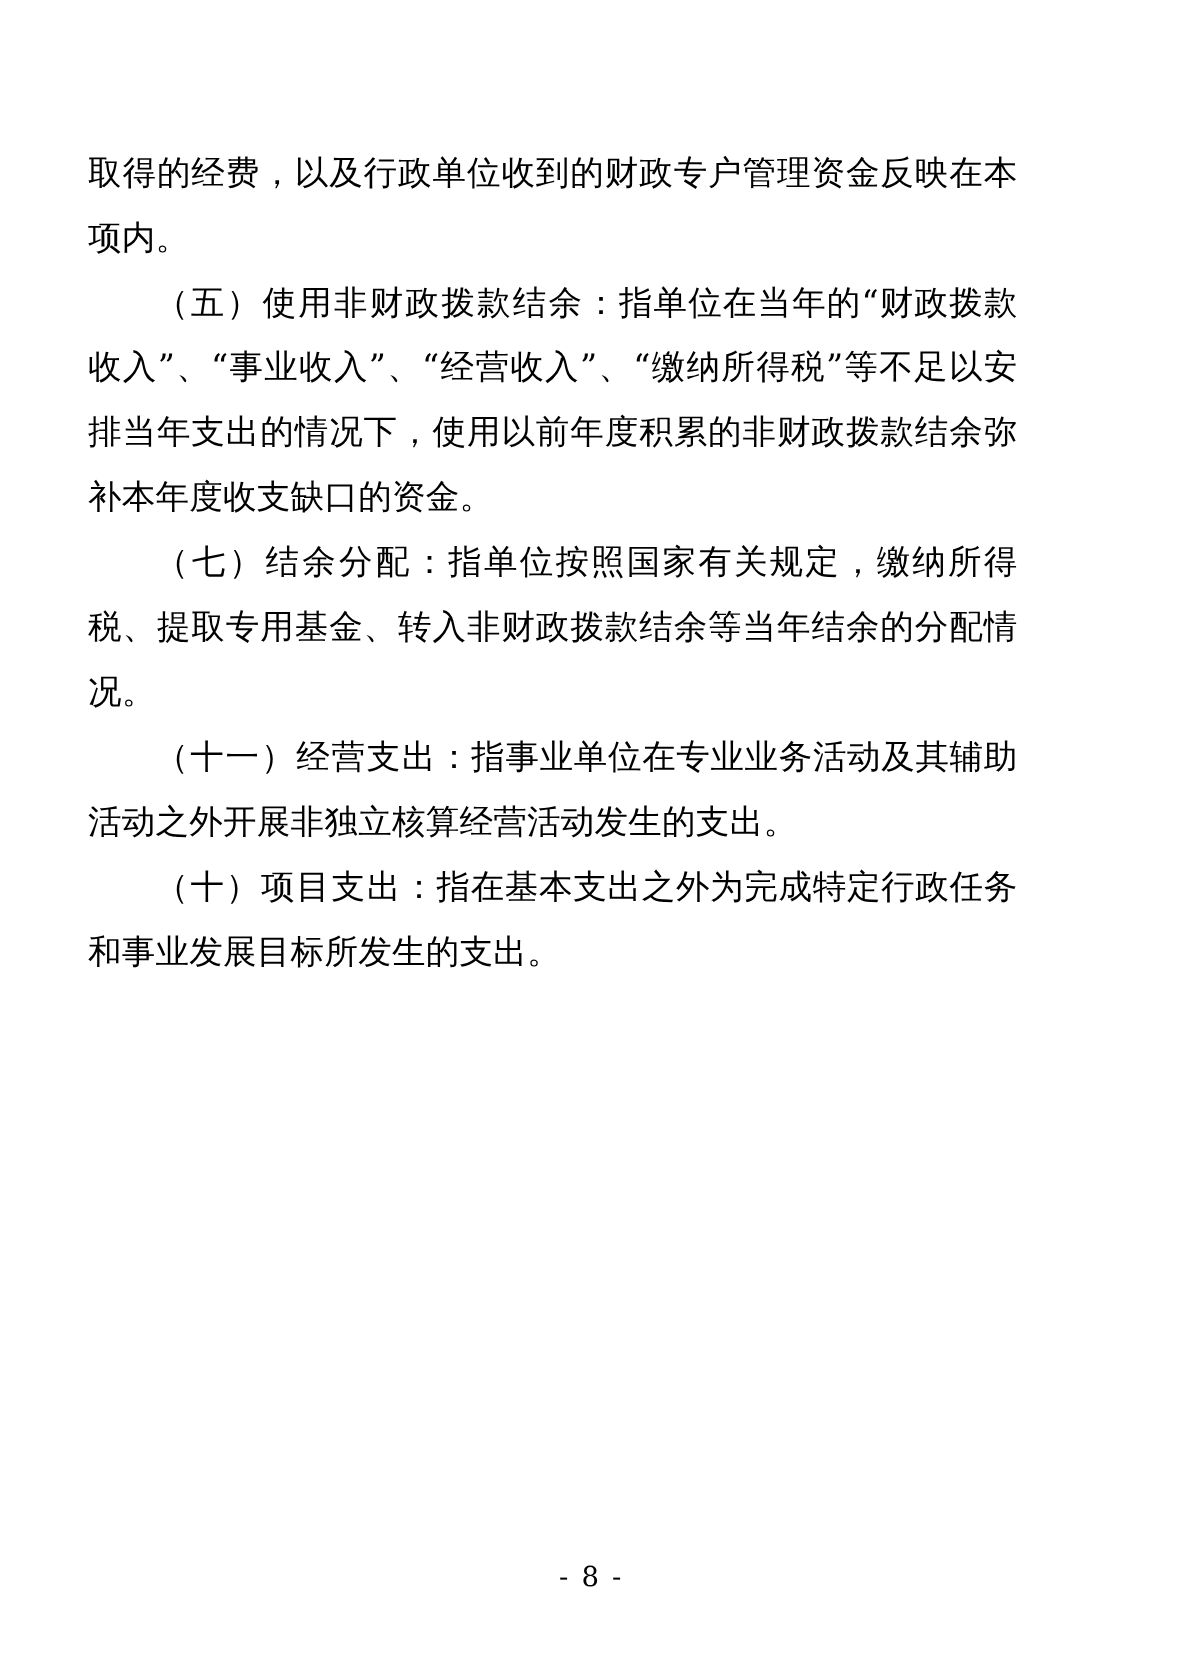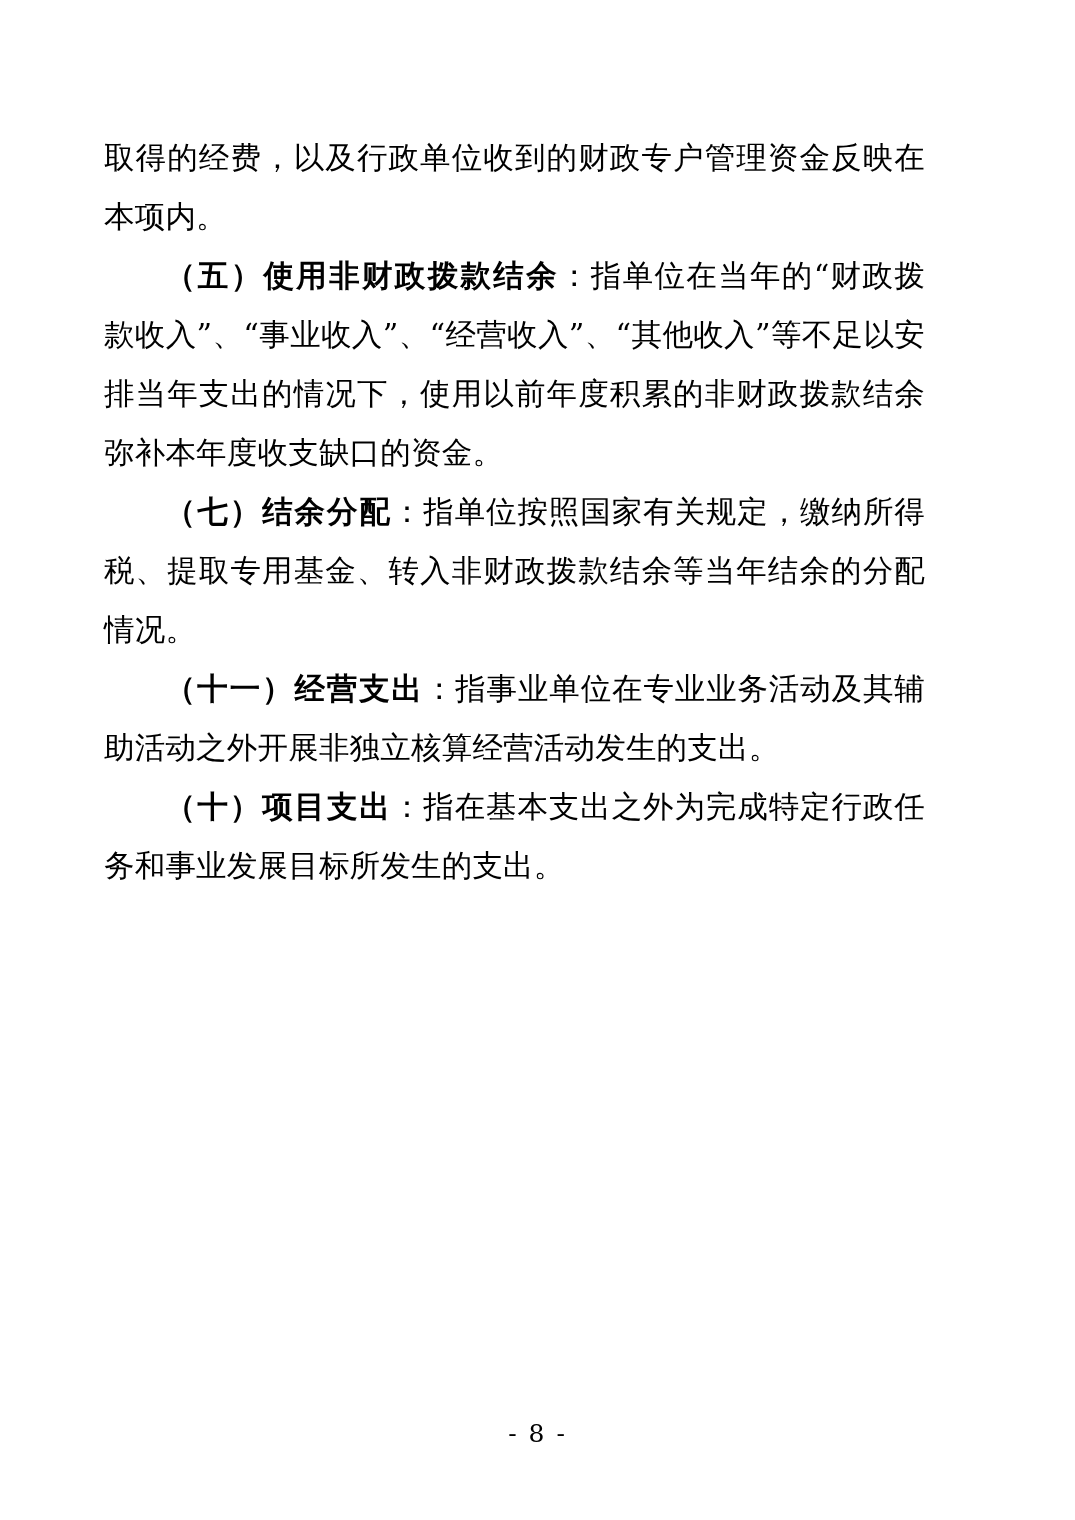--- a/index.html
+++ b/index.html
@@ -13,39 +13,39 @@
     position: relative;
     font-family: "DejaVu Serif", "Liberation Serif", serif;
     color: #000000;
   }
   .page {
     position: absolute;
     left: 0; top: 0;
     width: 1075px;
     height: 1520px;
     box-sizing: border-box;
-    padding: 128px 150px 0 104px;
+    padding: 128px 150px 0 80px;
   }
   .body-text {
     font-size: 30.5px;
     line-height: 59px;
     text-align: justify;
     text-justify: inter-ideograph;
     letter-spacing: 0.2px;
   }
   p.para {
     margin: 0;
     text-indent: 0;
   }
   p.indent {
     margin: 0;
     text-indent: 61px;
   }
   .lead {
-    font-weight: bold;
+    font-weight: normal;
     font-family: "DejaVu Serif", "Liberation Serif", serif;
     letter-spacing: 1.2px;
     margin-top: 44px;
   }
   .footer {
     position: absolute;
     left: 0;
     right: 0;
     bottom: 72px;
     text-align: center;
@@ -55,21 +55,21 @@
   }
 </style>
 </head>
 <body>
 
 <div class="page">
   <div class="body-text">
 
     <p class="para"><span>取得的经费，以及行政单位收到的财政专户管理资金反映在本项内。</span></p>
 
-    <p class="indent"><span class="lead">（五）使用非财政拨款结余</span><span>：指单位在当年的“财政拨款收入”、“事业收入”、“经营收入”、“其他收入”等不足以安排当年支出的情况下，使用以前年度积累的非财政拨款结余弥补本年度收支缺口的资金。</span></p>
+    <p class="indent"><span class="lead">（五）使用非财政拨款结余</span><span>：指单位在当年的“财政拨款收入”、“事业收入”、“经营收入”、“缴纳所得税”等不足以安排当年支出的情况下，使用以前年度积累的非财政拨款结余弥补本年度收支缺口的资金。</span></p>
 
 
     <p class="indent"><span class="lead">（七）结余分配</span><span>：指单位按照国家有关规定，缴纳所得税、提取专用基金、转入非财政拨款结余等当年结余的分配情况。</span></p>
 
 
 
     <p class="indent"><span class="lead">（十一）经营支出</span><span>：指事业单位在专业业务活动及其辅助活动之外开展非独立核算经营活动发生的支出。</span></p>
 
     <p class="indent"><span class="lead">（十）项目支出</span><span>：指在基本支出之外为完成特定行政任务和事业发展目标所发生的支出。</span></p>
 

